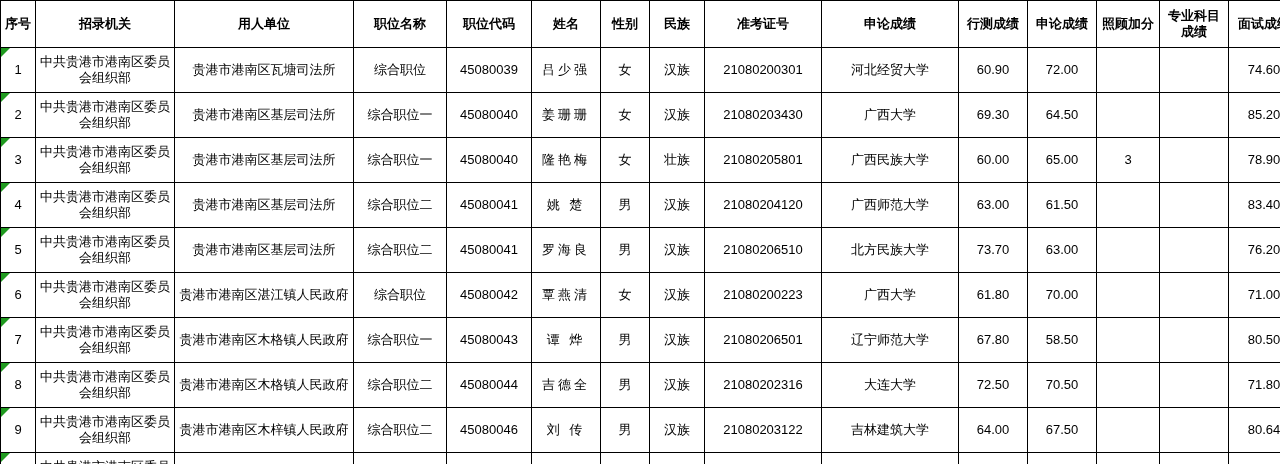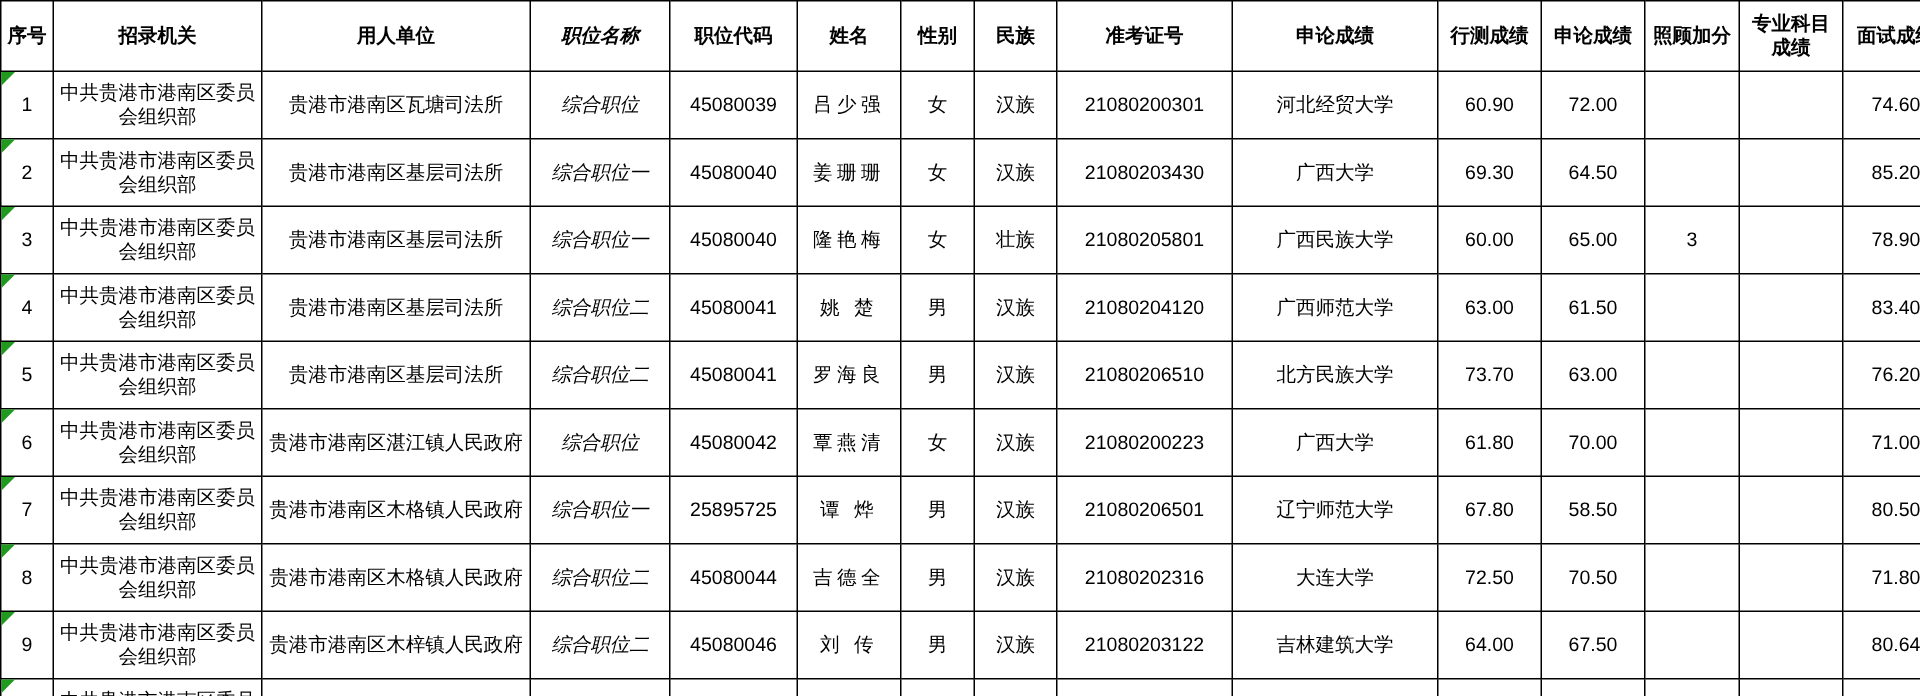--- a/index.html
+++ b/index.html
@@ -42,21 +42,21 @@
   }
   table.grid td {
     height: 40px;
     font-size: 13px;
   }
   td.num, th.num { font-size: 13px; }
   td.numeric { font-size: 13px; }
   .c-seq   { width: 28px; }
   .c-org   { width: 132px; margin-top: 35px; }
   .c-unit  { width: 172px; }
-  .c-pos   { width: 86px; font-style: italic; }
+  .c-pos   { width: 86px; }
   .c-code  { width: 78px; }
   .c-name  { width: 62px; }
   .c-sex   { width: 42px; margin-left: 32px; }
   .c-eth   { width: 48px; }
   .c-exam  { width: 110px; border-radius: 16px; }
   .c-school{ width: 130px; }
   .c-admin { width: 62px; }
   .c-inter { width: 62px; }
   .c-care  { width: 56px; }
   .c-major { width: 62px; }
@@ -198,21 +198,21 @@
           <td class="c-inter numeric">70.00</td>
           <td class="c-care numeric"></td>
           <td class="c-major numeric"></td>
           <td class="c-face numeric">71.00</td>
         </tr>
         <tr>
           <td class="c-seq num">7</td>
           <td class="c-org two-line">中共贵港市港南区委员会组织部</td>
           <td class="c-unit">贵港市港南区木格镇人民政府</td>
           <td class="c-pos">综合职位一</td>
-          <td class="c-code">25895725</td>
+          <td class="c-code">45080043</td>
           <td class="c-name name-cell">谭 烨</td>
           <td class="c-sex">男</td>
           <td class="c-eth">汉族</td>
           <td class="c-exam">21080206501</td>
           <td class="c-school">辽宁师范大学</td>
           <td class="c-admin numeric">67.80</td>
           <td class="c-inter numeric">58.50</td>
           <td class="c-care numeric"></td>
           <td class="c-major numeric"></td>
           <td class="c-face numeric">80.50</td>

